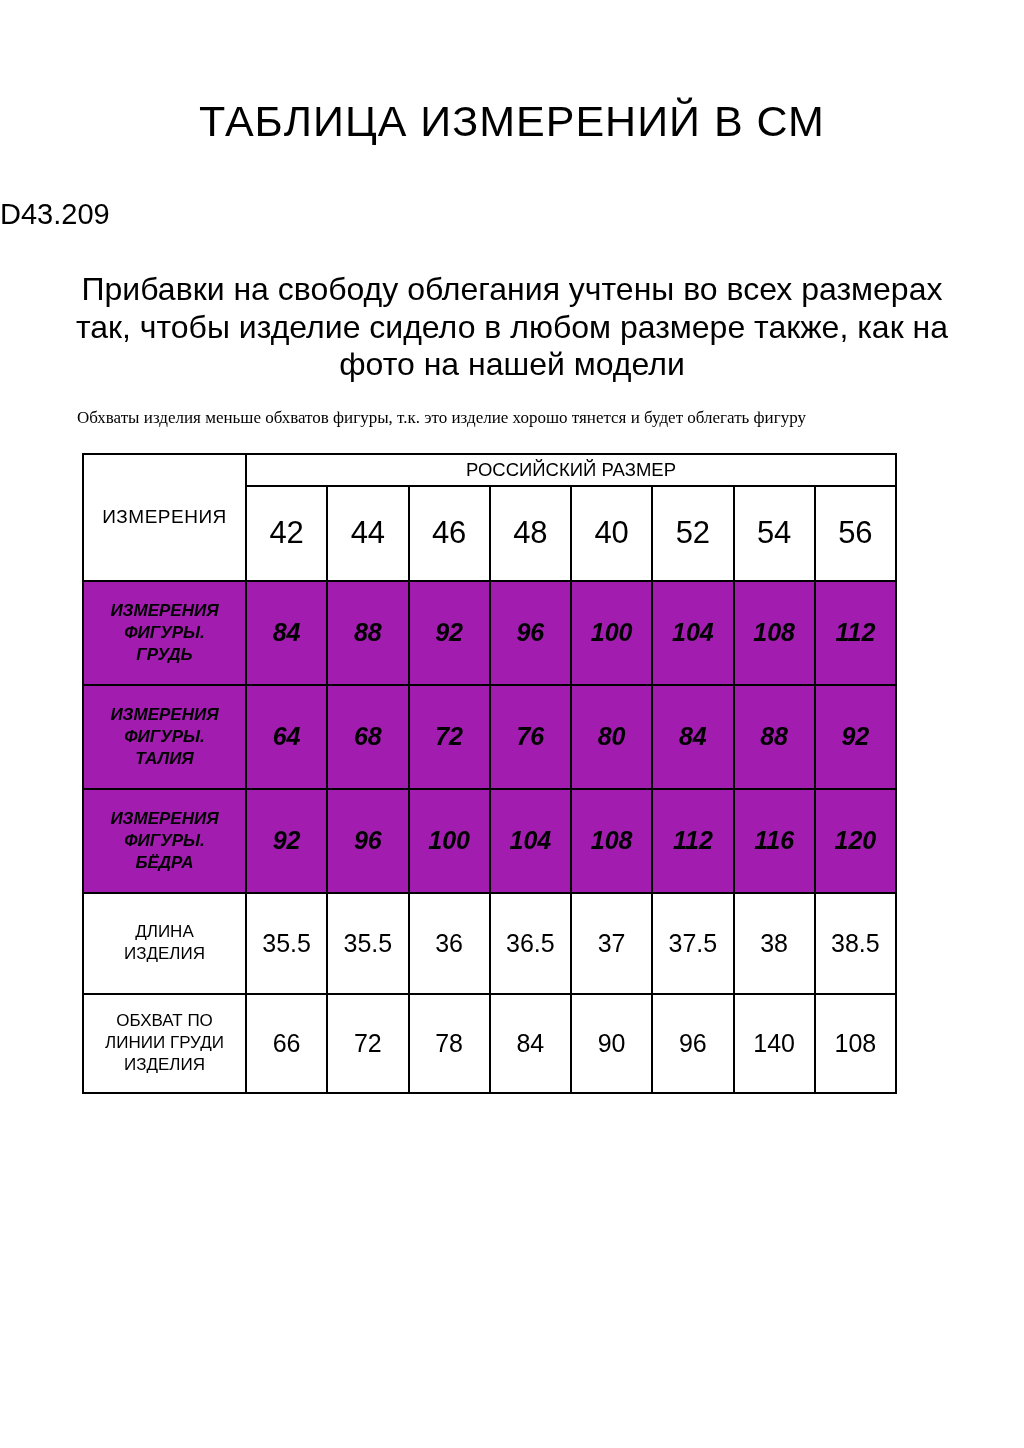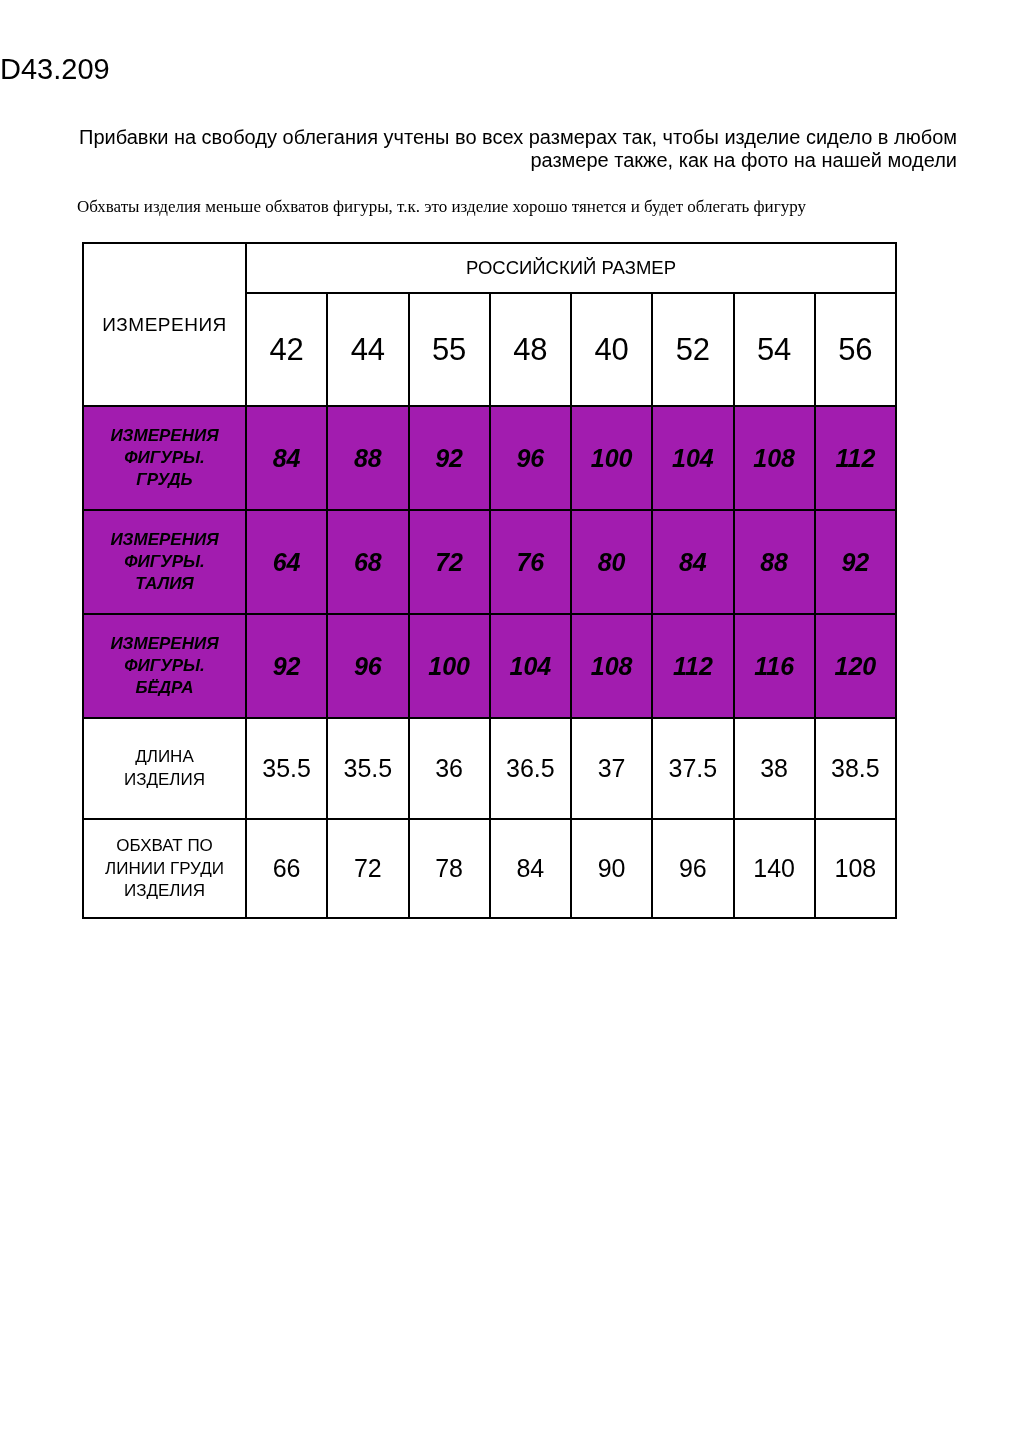--- a/index.html
+++ b/index.html
@@ -27,43 +27,43 @@
   }
   .model-code {
     margin-top: 54px;
     text-align: left;
     font-size: 29px;
     line-height: 1.1;
   }
   .note-primary {
     margin: 40px auto 0;
     max-width: 890px;
-    text-align: right;
-    font-size: 20px;
+    text-align: center;
+    font-size: 32px;
     line-height: 1.17;
   }
   .note-secondary {
     margin: 24px auto 0;
     max-width: 870px;
     text-align: left;
     font-size: 17px;
     line-height: 1.2;
     font-family: Liberation Serif, serif;
   }
   table.size-table {
     border-collapse: collapse;
     table-layout: fixed;
     width: 815px;
     margin: 25px 0 0 82px;
   }
   table.size-table td {
     border: 2px solid #000000;
     text-align: center;
     vertical-align: middle;
-    padding: 9px;
+    padding: 0;
     overflow: hidden;
   }
   col.label-col { width: 163px; }
   .group-cell {
     height: 30px;
     font-size: 18.5px;
   }
   .corner-cell {
     font-size: 19px;
     letter-spacing: 0.5px;
@@ -85,20 +85,21 @@
   tr.row-len { height: 101px; }
   tr.row-chest-garment { height: 99px; }
   tr.shaded td { background: #a21caf; font-weight: bold; }
   tr.italic td { font-style: italic; }
 </style>
 </head>
 <body>
 
 <div class="page">
 
+  <h1 class="title">ТАБЛИЦА ИЗМЕРЕНИЙ В СМ</h1>
 
   <div class="model-code">D43.209</div>
 
   <div class="note-primary">Прибавки на свободу облегания учтены во всех размерах так, чтобы изделие сидело в любом размере также, как на фото на нашей модели</div>
 
   <div class="note-secondary">Обхваты изделия меньше обхватов фигуры, т.к. это изделие хорошо тянется и будет облегать фигуру</div>
 
   <table class="size-table">
     <colgroup>
       <col class="label-col">
@@ -112,21 +113,21 @@
         <col>
     </colgroup>
     <tbody>
       <tr>
         <td class="corner-cell" rowspan="2">ИЗМЕРЕНИЯ</td>
         <td class="group-cell" colspan="8">РОССИЙСКИЙ РАЗМЕР</td>
       </tr>
       <tr>
         <td class="size-cell">42</td>
         <td class="size-cell">44</td>
-        <td class="size-cell">55</td>
+        <td class="size-cell">46</td>
         <td class="size-cell">48</td>
         <td class="size-cell">40</td>
         <td class="size-cell">52</td>
         <td class="size-cell">54</td>
         <td class="size-cell">56</td>
       </tr>
 
       <tr class="data-row shaded italic">
         <td class="row-label">ИЗМЕРЕНИЯ ФИГУРЫ. ГРУДЬ</td>
         <td class="value-cell">84</td>

